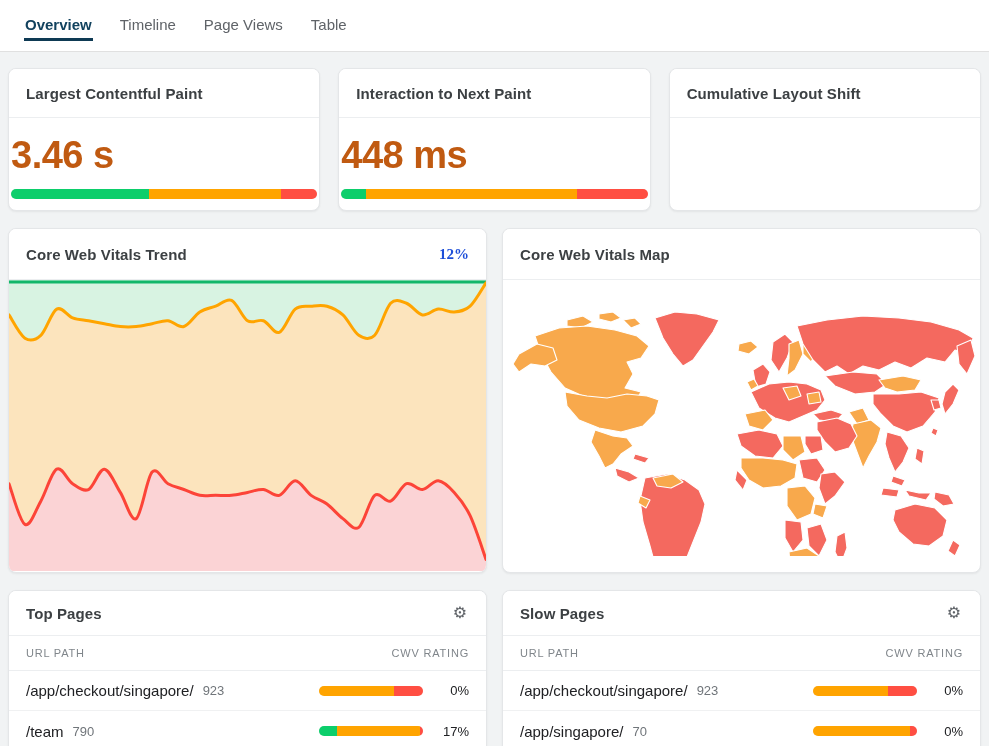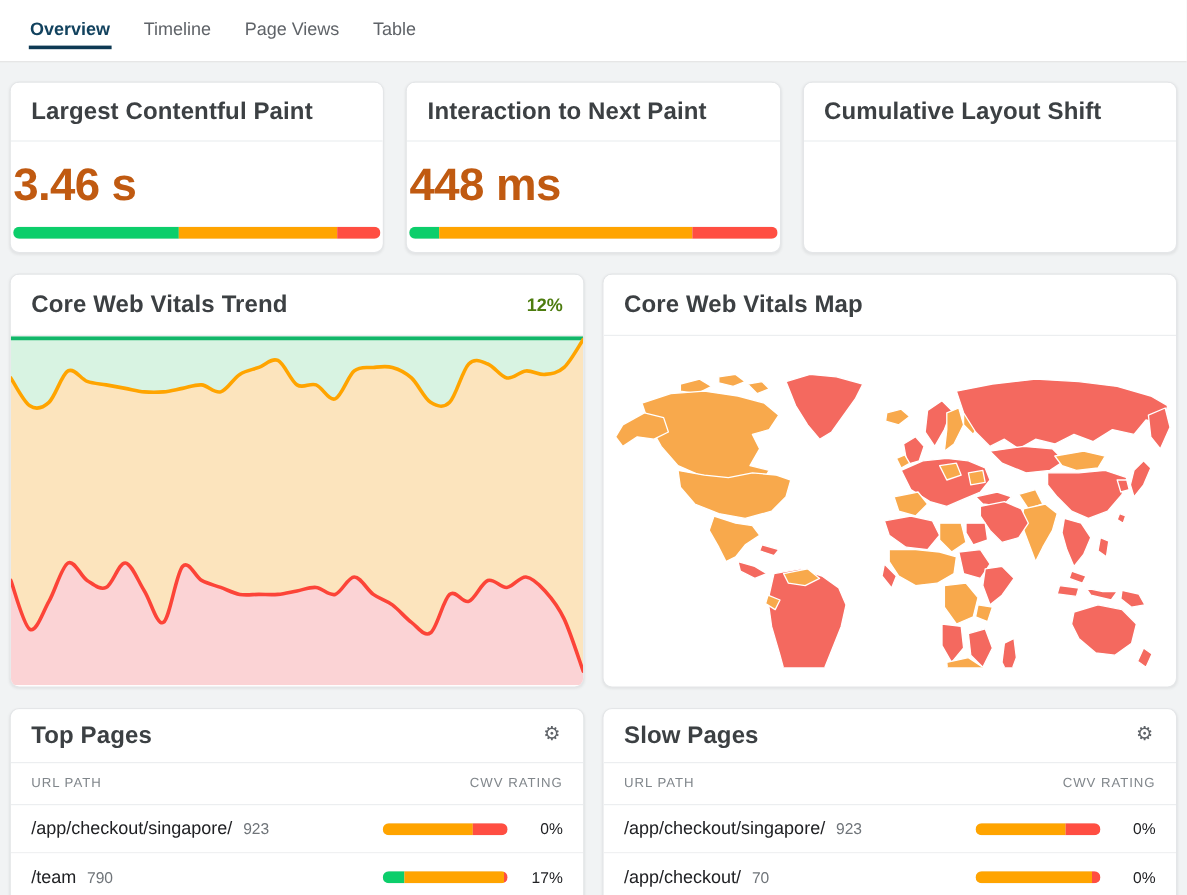--- a/index.html
+++ b/index.html
@@ -24,21 +24,21 @@
   .row + .row { margin-top:17px; }
   .row2 { gap:15px; }
   .card {
     background:#fff; border:1px solid #e4e6e8; border-radius:8px;
     box-shadow:0 1px 2px rgba(60,64,67,.08); overflow:hidden; flex:1;
   }
   .card-header {
     height:51px; padding:0 17px; display:flex; align-items:center;
     justify-content:space-between; border-bottom:1px solid #eceef0; background:#fff;
   }
-  .card-title { font-size:20px; font-weight:700; color:#3c4043; letter-spacing:.1px; }
+  .card-title { font-size:15px; font-weight:700; color:#3c4043; letter-spacing:.1px; }
   
   .metric-card { height:143px; }
   .metric-card .card-header { height:49px; }
   .metric-body { padding:18px 2px 0; }
   .metric-value { font-size:38px; font-weight:700; line-height:1; letter-spacing:-.5px; }
   .seg-bar {
     height:10px; border-radius:5px; overflow:hidden; display:flex; background:#eee;
   }
   .metric-body .seg-bar { margin-top:15px; width:100%; }
   .seg-bar span { display:block; height:100%; }
@@ -117,21 +117,21 @@
       <div class="card-header">
         <h2 class="card-title">Cumulative Layout Shift</h2>
       </div>
     </section>
   </div>
 
   <div class="row row2">
     <section class="card tall-card">
       <div class="card-header">
         <h2 class="card-title">Core Web Vitals Trend</h2>
-        <span class="badge" style="color: #4d7c0f;">12%</span>
+        <span class="badge" style="color: #1d4ed8; font-family: Liberation Serif, serif;">12%</span>
       </div>
       <div class="chart-body">
         <svg id="trend-chart" viewBox="0 0 479 291" preserveAspectRatio="none">
             <path d="M0,34.920000000000016 C2.661111111111111,38.80000000000001 10.644444444444446,54.80499999999999 15.966666666666667,58.19999999999999 C21.288888888888888,61.594999999999985 26.61111111111111,60.139999999999986 31.933333333333334,55.28999999999999 C37.25555555555555,50.44 42.577777777777776,32.01000000000002 47.9,29.100000000000023 C53.22222222222222,26.190000000000026 58.544444444444444,35.890000000000015 63.86666666666667,37.83000000000001 C69.18888888888888,39.77000000000001 74.5111111111111,39.77000000000001 79.83333333333333,40.74000000000001 C85.15555555555555,41.71000000000001 90.47777777777777,42.68000000000001 95.8,43.650000000000006 C101.12222222222222,44.620000000000005 106.44444444444444,46.075 111.76666666666667,46.56 C117.08888888888889,47.045 122.41111111111111,47.045 127.73333333333333,46.56 C133.05555555555554,46.075 138.37777777777777,44.620000000000005 143.7,43.650000000000006 C149.0222222222222,42.68000000000001 154.34444444444443,40.25500000000001 159.66666666666666,40.74000000000001 C164.98888888888888,41.22500000000001 170.3111111111111,48.01500000000001 175.63333333333333,46.56 C180.95555555555555,45.105 186.27777777777777,35.404999999999994 191.6,32.00999999999999 C196.92222222222222,28.61499999999999 202.24444444444444,28.129999999999995 207.56666666666666,26.189999999999998 C212.88888888888889,24.25 218.2111111111111,17.945000000000004 223.53333333333333,20.370000000000005 C228.85555555555555,22.795000000000005 234.17777777777778,37.345000000000006 239.5,40.74000000000001 C244.82222222222222,44.13500000000001 250.14444444444445,38.80000000000001 255.46666666666667,40.74000000000001 C260.7888888888889,42.68000000000001 266.11111111111114,54.31999999999999 271.43333333333334,52.379999999999995 C276.75555555555553,50.44 282.0777777777778,33.465000000000025 287.4,29.100000000000023 C292.7222222222222,24.735000000000024 298.0444444444445,26.675 303.3666666666667,26.189999999999998 C308.68888888888887,25.704999999999995 314.01111111111106,24.734999999999996 319.3333333333333,26.189999999999998 C324.65555555555557,27.645 329.97777777777776,30.070000000000018 335.3,34.920000000000016 C340.62222222222226,39.77000000000002 345.94444444444446,51.894999999999996 351.26666666666665,55.28999999999999 C356.58888888888885,58.68499999999999 361.91111111111115,60.62499999999999 367.23333333333335,55.28999999999999 C372.55555555555554,49.95499999999999 377.87777777777774,28.614999999999977 383.2,23.279999999999973 C388.52222222222224,17.94499999999997 393.84444444444443,21.339999999999964 399.1666666666667,23.279999999999973 C404.48888888888894,25.21999999999998 409.81111111111113,33.95000000000001 415.1333333333333,34.920000000000016 C420.4555555555555,35.89000000000002 425.7777777777778,29.585000000000026 431.1,29.100000000000023 C436.4222222222222,28.61500000000002 441.7444444444444,32.495 447.06666666666666,32.00999999999999 C452.3888888888889,31.524999999999988 457.7111111111111,31.039999999999992 463.03333333333336,26.189999999999998 C468.3555555555556,21.340000000000003 476.3388888888889,6.7900000000000205 479,2.910000000000025 L479,0 L0,0 Z" fill="#d8f3e2"></path>
             <path d="M0,34.920000000000016 C2.661111111111111,38.80000000000001 10.644444444444446,54.80499999999999 15.966666666666667,58.19999999999999 C21.288888888888888,61.594999999999985 26.61111111111111,60.139999999999986 31.933333333333334,55.28999999999999 C37.25555555555555,50.44 42.577777777777776,32.01000000000002 47.9,29.100000000000023 C53.22222222222222,26.190000000000026 58.544444444444444,35.890000000000015 63.86666666666667,37.83000000000001 C69.18888888888888,39.77000000000001 74.5111111111111,39.77000000000001 79.83333333333333,40.74000000000001 C85.15555555555555,41.71000000000001 90.47777777777777,42.68000000000001 95.8,43.650000000000006 C101.12222222222222,44.620000000000005 106.44444444444444,46.075 111.76666666666667,46.56 C117.08888888888889,47.045 122.41111111111111,47.045 127.73333333333333,46.56 C133.05555555555554,46.075 138.37777777777777,44.620000000000005 143.7,43.650000000000006 C149.0222222222222,42.68000000000001 154.34444444444443,40.25500000000001 159.66666666666666,40.74000000000001 C164.98888888888888,41.22500000000001 170.3111111111111,48.01500000000001 175.63333333333333,46.56 C180.95555555555555,45.105 186.27777777777777,35.404999999999994 191.6,32.00999999999999 C196.92222222222222,28.61499999999999 202.24444444444444,28.129999999999995 207.56666666666666,26.189999999999998 C212.88888888888889,24.25 218.2111111111111,17.945000000000004 223.53333333333333,20.370000000000005 C228.85555555555555,22.795000000000005 234.17777777777778,37.345000000000006 239.5,40.74000000000001 C244.82222222222222,44.13500000000001 250.14444444444445,38.80000000000001 255.46666666666667,40.74000000000001 C260.7888888888889,42.68000000000001 266.11111111111114,54.31999999999999 271.43333333333334,52.379999999999995 C276.75555555555553,50.44 282.0777777777778,33.465000000000025 287.4,29.100000000000023 C292.7222222222222,24.735000000000024 298.0444444444445,26.675 303.3666666666667,26.189999999999998 C308.68888888888887,25.704999999999995 314.01111111111106,24.734999999999996 319.3333333333333,26.189999999999998 C324.65555555555557,27.645 329.97777777777776,30.070000000000018 335.3,34.920000000000016 C340.62222222222226,39.77000000000002 345.94444444444446,51.894999999999996 351.26666666666665,55.28999999999999 C356.58888888888885,58.68499999999999 361.91111111111115,60.62499999999999 367.23333333333335,55.28999999999999 C372.55555555555554,49.95499999999999 377.87777777777774,28.614999999999977 383.2,23.279999999999973 C388.52222222222224,17.94499999999997 393.84444444444443,21.339999999999964 399.1666666666667,23.279999999999973 C404.48888888888894,25.21999999999998 409.81111111111113,33.95000000000001 415.1333333333333,34.920000000000016 C420.4555555555555,35.89000000000002 425.7777777777778,29.585000000000026 431.1,29.100000000000023 C436.4222222222222,28.61500000000002 441.7444444444444,32.495 447.06666666666666,32.00999999999999 C452.3888888888889,31.524999999999988 457.7111111111111,31.039999999999992 463.03333333333336,26.189999999999998 C468.3555555555556,21.340000000000003 476.3388888888889,6.7900000000000205 479,2.910000000000025 L479,279.36 C476.3388888888889,272.08500000000004 468.3555555555556,246.865 463.03333333333336,235.71 C457.7111111111111,224.555 452.3888888888889,218.25 447.06666666666666,212.43 C441.7444444444444,206.61 436.4222222222222,201.27500000000003 431.1,200.79000000000002 C425.7777777777778,200.305 420.4555555555555,209.035 415.1333333333333,209.51999999999998 C409.81111111111113,210.00499999999997 404.48888888888894,201.76 399.1666666666667,203.7 C393.84444444444443,205.64 388.52222222222224,219.22 383.2,221.16 C377.87777777777774,223.1 372.55555555555554,210.975 367.23333333333335,215.34 C361.91111111111115,219.705 356.58888888888885,243.47 351.26666666666665,247.35 C345.94444444444446,251.23 340.62222222222226,242.5 335.3,238.62 C329.97777777777776,234.74 324.65555555555557,227.95 319.3333333333333,224.07 C314.01111111111106,220.19 308.68888888888887,219.22 303.3666666666667,215.34 C298.0444444444445,211.46 292.7222222222222,200.79000000000002 287.4,200.79000000000002 C282.0777777777778,200.79000000000002 276.75555555555553,213.88500000000002 271.43333333333334,215.34 C266.11111111111114,216.795 260.7888888888889,210.005 255.46666666666667,209.51999999999998 C250.14444444444445,209.03499999999997 244.82222222222222,211.46 239.5,212.43 C234.17777777777778,213.4 228.85555555555555,214.85500000000002 223.53333333333333,215.34 C218.2111111111111,215.825 212.88888888888889,215.34 207.56666666666666,215.34 C202.24444444444444,215.34 196.92222222222222,216.31 191.6,215.34 C186.27777777777777,214.37 180.95555555555555,211.45999999999998 175.63333333333333,209.51999999999998 C170.3111111111111,207.57999999999998 164.98888888888888,206.60999999999999 159.66666666666666,203.7 C154.34444444444443,200.79 149.0222222222222,186.24 143.7,192.06 C138.37777777777777,197.88 133.05555555555554,235.225 127.73333333333333,238.62 C122.41111111111111,242.01500000000001 117.08888888888889,220.675 111.76666666666667,212.43 C106.44444444444444,204.185 101.12222222222222,189.63500000000002 95.8,189.15 C90.47777777777777,188.665 85.15555555555555,207.09499999999997 79.83333333333333,209.51999999999998 C74.5111111111111,211.945 69.18888888888888,207.09499999999997 63.86666666666667,203.7 C58.544444444444444,200.305 53.22222222222222,186.24 47.9,189.15 C42.577777777777776,192.06 37.25555555555555,211.945 31.933333333333334,221.16 C26.61111111111111,230.375 21.288888888888888,247.35 15.966666666666667,244.44 C10.644444444444446,241.53 2.661111111111111,210.48999999999998 0,203.7 Z" fill="#fce4bd"></path>
             <path d="M0,203.7 C2.661111111111111,210.48999999999998 10.644444444444446,241.53 15.966666666666667,244.44 C21.288888888888888,247.35 26.61111111111111,230.375 31.933333333333334,221.16 C37.25555555555555,211.945 42.577777777777776,192.06 47.9,189.15 C53.22222222222222,186.24 58.544444444444444,200.305 63.86666666666667,203.7 C69.18888888888888,207.09499999999997 74.5111111111111,211.945 79.83333333333333,209.51999999999998 C85.15555555555555,207.09499999999997 90.47777777777777,188.665 95.8,189.15 C101.12222222222222,189.63500000000002 106.44444444444444,204.185 111.76666666666667,212.43 C117.08888888888889,220.675 122.41111111111111,242.01500000000001 127.73333333333333,238.62 C133.05555555555554,235.225 138.37777777777777,197.88 143.7,192.06 C149.0222222222222,186.24 154.34444444444443,200.79 159.66666666666666,203.7 C164.98888888888888,206.60999999999999 170.3111111111111,207.57999999999998 175.63333333333333,209.51999999999998 C180.95555555555555,211.45999999999998 186.27777777777777,214.37 191.6,215.34 C196.92222222222222,216.31 202.24444444444444,215.34 207.56666666666666,215.34 C212.88888888888889,215.34 218.2111111111111,215.825 223.53333333333333,215.34 C228.85555555555555,214.85500000000002 234.17777777777778,213.4 239.5,212.43 C244.82222222222222,211.46 250.14444444444445,209.03499999999997 255.46666666666667,209.51999999999998 C260.7888888888889,210.005 266.11111111111114,216.795 271.43333333333334,215.34 C276.75555555555553,213.88500000000002 282.0777777777778,200.79000000000002 287.4,200.79000000000002 C292.7222222222222,200.79000000000002 298.0444444444445,211.46 303.3666666666667,215.34 C308.68888888888887,219.22 314.01111111111106,220.19 319.3333333333333,224.07 C324.65555555555557,227.95 329.97777777777776,234.74 335.3,238.62 C340.62222222222226,242.5 345.94444444444446,251.23 351.26666666666665,247.35 C356.58888888888885,243.47 361.91111111111115,219.705 367.23333333333335,215.34 C372.55555555555554,210.975 377.87777777777774,223.1 383.2,221.16 C388.52222222222224,219.22 393.84444444444443,205.64 399.1666666666667,203.7 C404.48888888888894,201.76 409.81111111111113,210.00499999999997 415.1333333333333,209.51999999999998 C420.4555555555555,209.035 425.7777777777778,200.305 431.1,200.79000000000002 C436.4222222222222,201.27500000000003 441.7444444444444,206.61 447.06666666666666,212.43 C452.3888888888889,218.25 457.7111111111111,224.555 463.03333333333336,235.71 C468.3555555555556,246.865 476.3388888888889,272.08500000000004 479,279.36 L479,291 L0,291 Z" fill="#fbd3d5"></path>
             <path d="M0,2 L479,2" fill="none" stroke="#12b76a" stroke-width="3" stroke-linejoin="round" stroke-linecap="round"></path>
             <path d="M0,34.920000000000016 C2.661111111111111,38.80000000000001 10.644444444444446,54.80499999999999 15.966666666666667,58.19999999999999 C21.288888888888888,61.594999999999985 26.61111111111111,60.139999999999986 31.933333333333334,55.28999999999999 C37.25555555555555,50.44 42.577777777777776,32.01000000000002 47.9,29.100000000000023 C53.22222222222222,26.190000000000026 58.544444444444444,35.890000000000015 63.86666666666667,37.83000000000001 C69.18888888888888,39.77000000000001 74.5111111111111,39.77000000000001 79.83333333333333,40.74000000000001 C85.15555555555555,41.71000000000001 90.47777777777777,42.68000000000001 95.8,43.650000000000006 C101.12222222222222,44.620000000000005 106.44444444444444,46.075 111.76666666666667,46.56 C117.08888888888889,47.045 122.41111111111111,47.045 127.73333333333333,46.56 C133.05555555555554,46.075 138.37777777777777,44.620000000000005 143.7,43.650000000000006 C149.0222222222222,42.68000000000001 154.34444444444443,40.25500000000001 159.66666666666666,40.74000000000001 C164.98888888888888,41.22500000000001 170.3111111111111,48.01500000000001 175.63333333333333,46.56 C180.95555555555555,45.105 186.27777777777777,35.404999999999994 191.6,32.00999999999999 C196.92222222222222,28.61499999999999 202.24444444444444,28.129999999999995 207.56666666666666,26.189999999999998 C212.88888888888889,24.25 218.2111111111111,17.945000000000004 223.53333333333333,20.370000000000005 C228.85555555555555,22.795000000000005 234.17777777777778,37.345000000000006 239.5,40.74000000000001 C244.82222222222222,44.13500000000001 250.14444444444445,38.80000000000001 255.46666666666667,40.74000000000001 C260.7888888888889,42.68000000000001 266.11111111111114,54.31999999999999 271.43333333333334,52.379999999999995 C276.75555555555553,50.44 282.0777777777778,33.465000000000025 287.4,29.100000000000023 C292.7222222222222,24.735000000000024 298.0444444444445,26.675 303.3666666666667,26.189999999999998 C308.68888888888887,25.704999999999995 314.01111111111106,24.734999999999996 319.3333333333333,26.189999999999998 C324.65555555555557,27.645 329.97777777777776,30.070000000000018 335.3,34.920000000000016 C340.62222222222226,39.77000000000002 345.94444444444446,51.894999999999996 351.26666666666665,55.28999999999999 C356.58888888888885,58.68499999999999 361.91111111111115,60.62499999999999 367.23333333333335,55.28999999999999 C372.55555555555554,49.95499999999999 377.87777777777774,28.614999999999977 383.2,23.279999999999973 C388.52222222222224,17.94499999999997 393.84444444444443,21.339999999999964 399.1666666666667,23.279999999999973 C404.48888888888894,25.21999999999998 409.81111111111113,33.95000000000001 415.1333333333333,34.920000000000016 C420.4555555555555,35.89000000000002 425.7777777777778,29.585000000000026 431.1,29.100000000000023 C436.4222222222222,28.61500000000002 441.7444444444444,32.495 447.06666666666666,32.00999999999999 C452.3888888888889,31.524999999999988 457.7111111111111,31.039999999999992 463.03333333333336,26.189999999999998 C468.3555555555556,21.340000000000003 476.3388888888889,6.7900000000000205 479,2.910000000000025" fill="none" stroke="#ffa400" stroke-width="3" stroke-linejoin="round" stroke-linecap="round"></path>
             <path d="M0,203.7 C2.661111111111111,210.48999999999998 10.644444444444446,241.53 15.966666666666667,244.44 C21.288888888888888,247.35 26.61111111111111,230.375 31.933333333333334,221.16 C37.25555555555555,211.945 42.577777777777776,192.06 47.9,189.15 C53.22222222222222,186.24 58.544444444444444,200.305 63.86666666666667,203.7 C69.18888888888888,207.09499999999997 74.5111111111111,211.945 79.83333333333333,209.51999999999998 C85.15555555555555,207.09499999999997 90.47777777777777,188.665 95.8,189.15 C101.12222222222222,189.63500000000002 106.44444444444444,204.185 111.76666666666667,212.43 C117.08888888888889,220.675 122.41111111111111,242.01500000000001 127.73333333333333,238.62 C133.05555555555554,235.225 138.37777777777777,197.88 143.7,192.06 C149.0222222222222,186.24 154.34444444444443,200.79 159.66666666666666,203.7 C164.98888888888888,206.60999999999999 170.3111111111111,207.57999999999998 175.63333333333333,209.51999999999998 C180.95555555555555,211.45999999999998 186.27777777777777,214.37 191.6,215.34 C196.92222222222222,216.31 202.24444444444444,215.34 207.56666666666666,215.34 C212.88888888888889,215.34 218.2111111111111,215.825 223.53333333333333,215.34 C228.85555555555555,214.85500000000002 234.17777777777778,213.4 239.5,212.43 C244.82222222222222,211.46 250.14444444444445,209.03499999999997 255.46666666666667,209.51999999999998 C260.7888888888889,210.005 266.11111111111114,216.795 271.43333333333334,215.34 C276.75555555555553,213.88500000000002 282.0777777777778,200.79000000000002 287.4,200.79000000000002 C292.7222222222222,200.79000000000002 298.0444444444445,211.46 303.3666666666667,215.34 C308.68888888888887,219.22 314.01111111111106,220.19 319.3333333333333,224.07 C324.65555555555557,227.95 329.97777777777776,234.74 335.3,238.62 C340.62222222222226,242.5 345.94444444444446,251.23 351.26666666666665,247.35 C356.58888888888885,243.47 361.91111111111115,219.705 367.23333333333335,215.34 C372.55555555555554,210.975 377.87777777777774,223.1 383.2,221.16 C388.52222222222224,219.22 393.84444444444443,205.64 399.1666666666667,203.7 C404.48888888888894,201.76 409.81111111111113,210.00499999999997 415.1333333333333,209.51999999999998 C420.4555555555555,209.035 425.7777777777778,200.305 431.1,200.79000000000002 C436.4222222222222,201.27500000000003 441.7444444444444,206.61 447.06666666666666,212.43 C452.3888888888889,218.25 457.7111111111111,224.555 463.03333333333336,235.71 C468.3555555555556,246.865 476.3388888888889,272.08500000000004 479,279.36" fill="none" stroke="#fc4438" stroke-width="3" stroke-linejoin="round" stroke-linecap="round"></path>
           </svg>
@@ -253,21 +253,21 @@
       <div class="prow">
         <span class="path">/app/checkout/singapore/</span>
         <span class="count">923</span>
         <div class="seg-bar">
             <span style="width: 72%; background: rgb(255, 164, 0);"></span>
             <span style="width: 28%; background: rgb(255, 78, 66);"></span>
           </div>
         <span class="pct">0%</span>
       </div>
       <div class="prow">
-        <span class="path">/app/checkout/</span>
+        <span class="path">/app/singapore/</span>
         <span class="count">70</span>
         <div class="seg-bar">
             <span style="width: 93%; background: rgb(255, 164, 0);"></span>
             <span style="width: 7%; background: rgb(255, 78, 66);"></span>
           </div>
         <span class="pct">0%</span>
       </div>
     </section>
   </div>
 </main>

